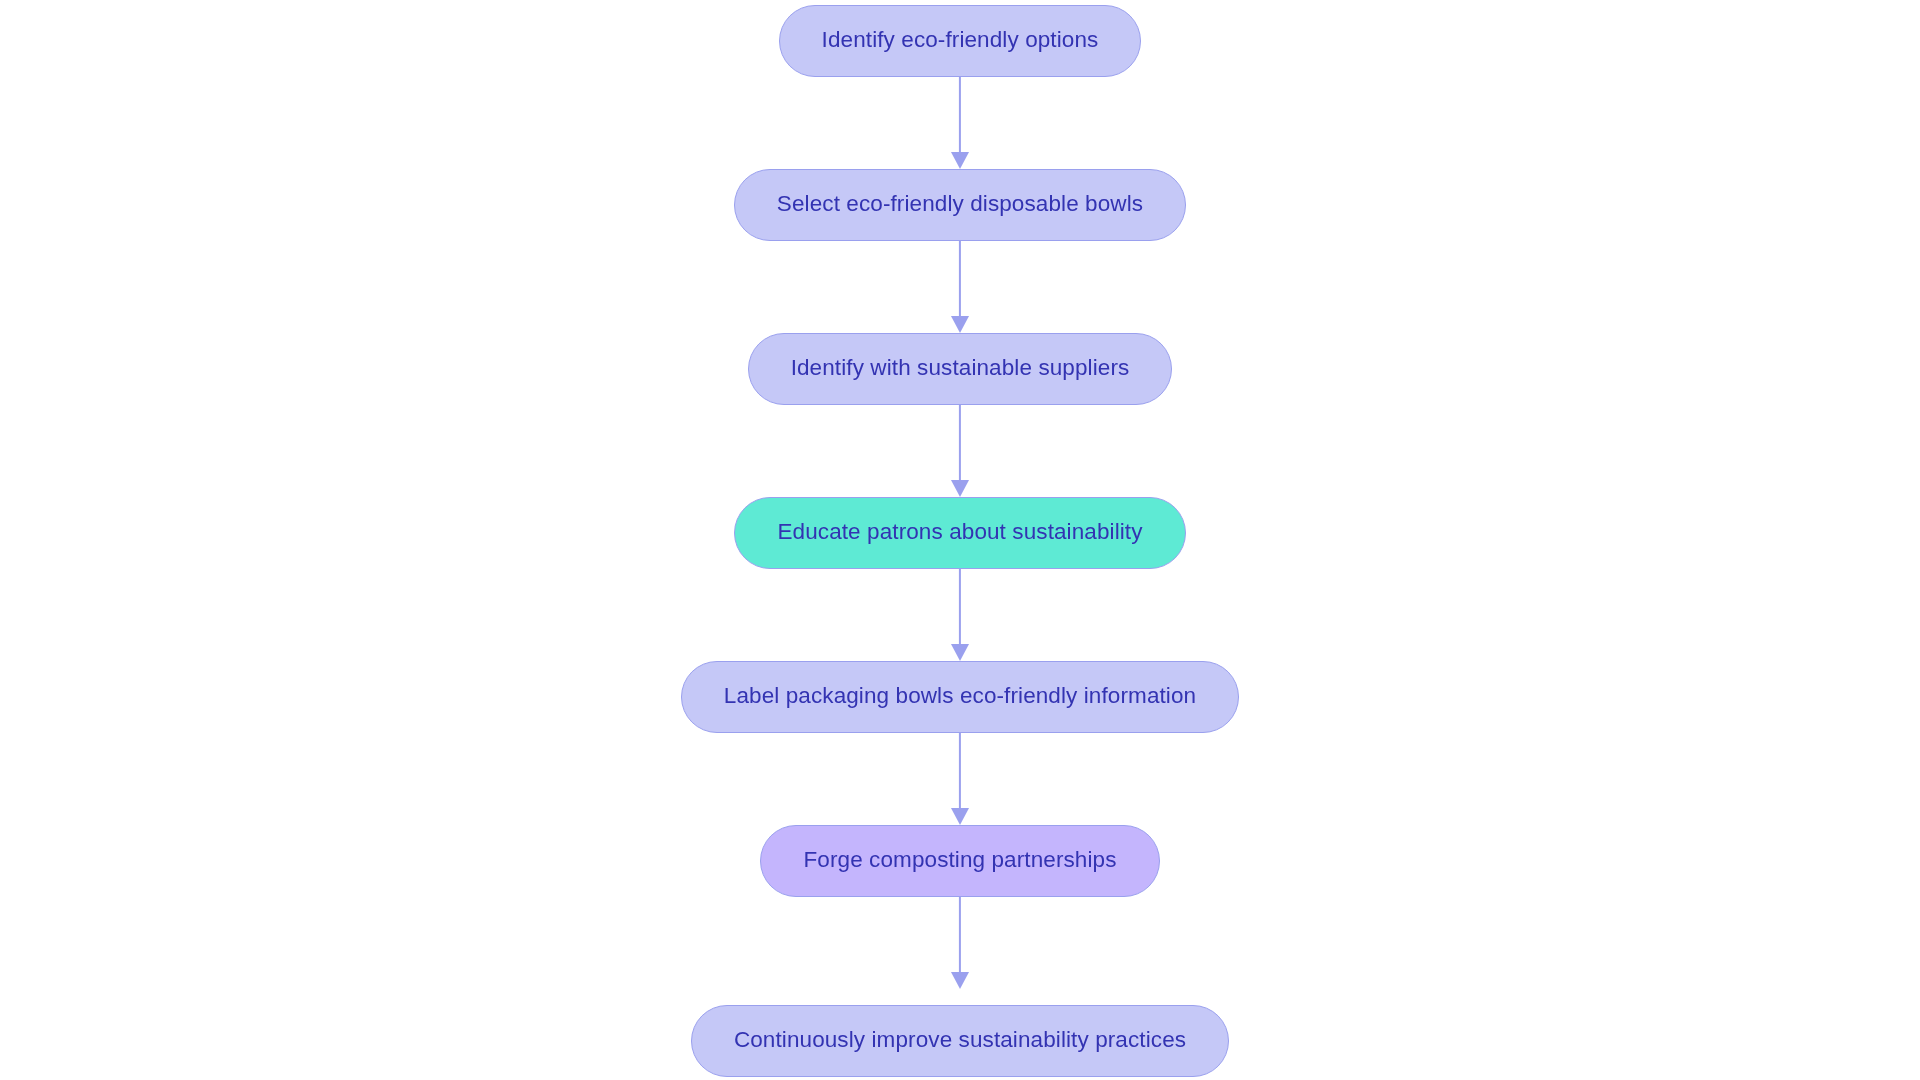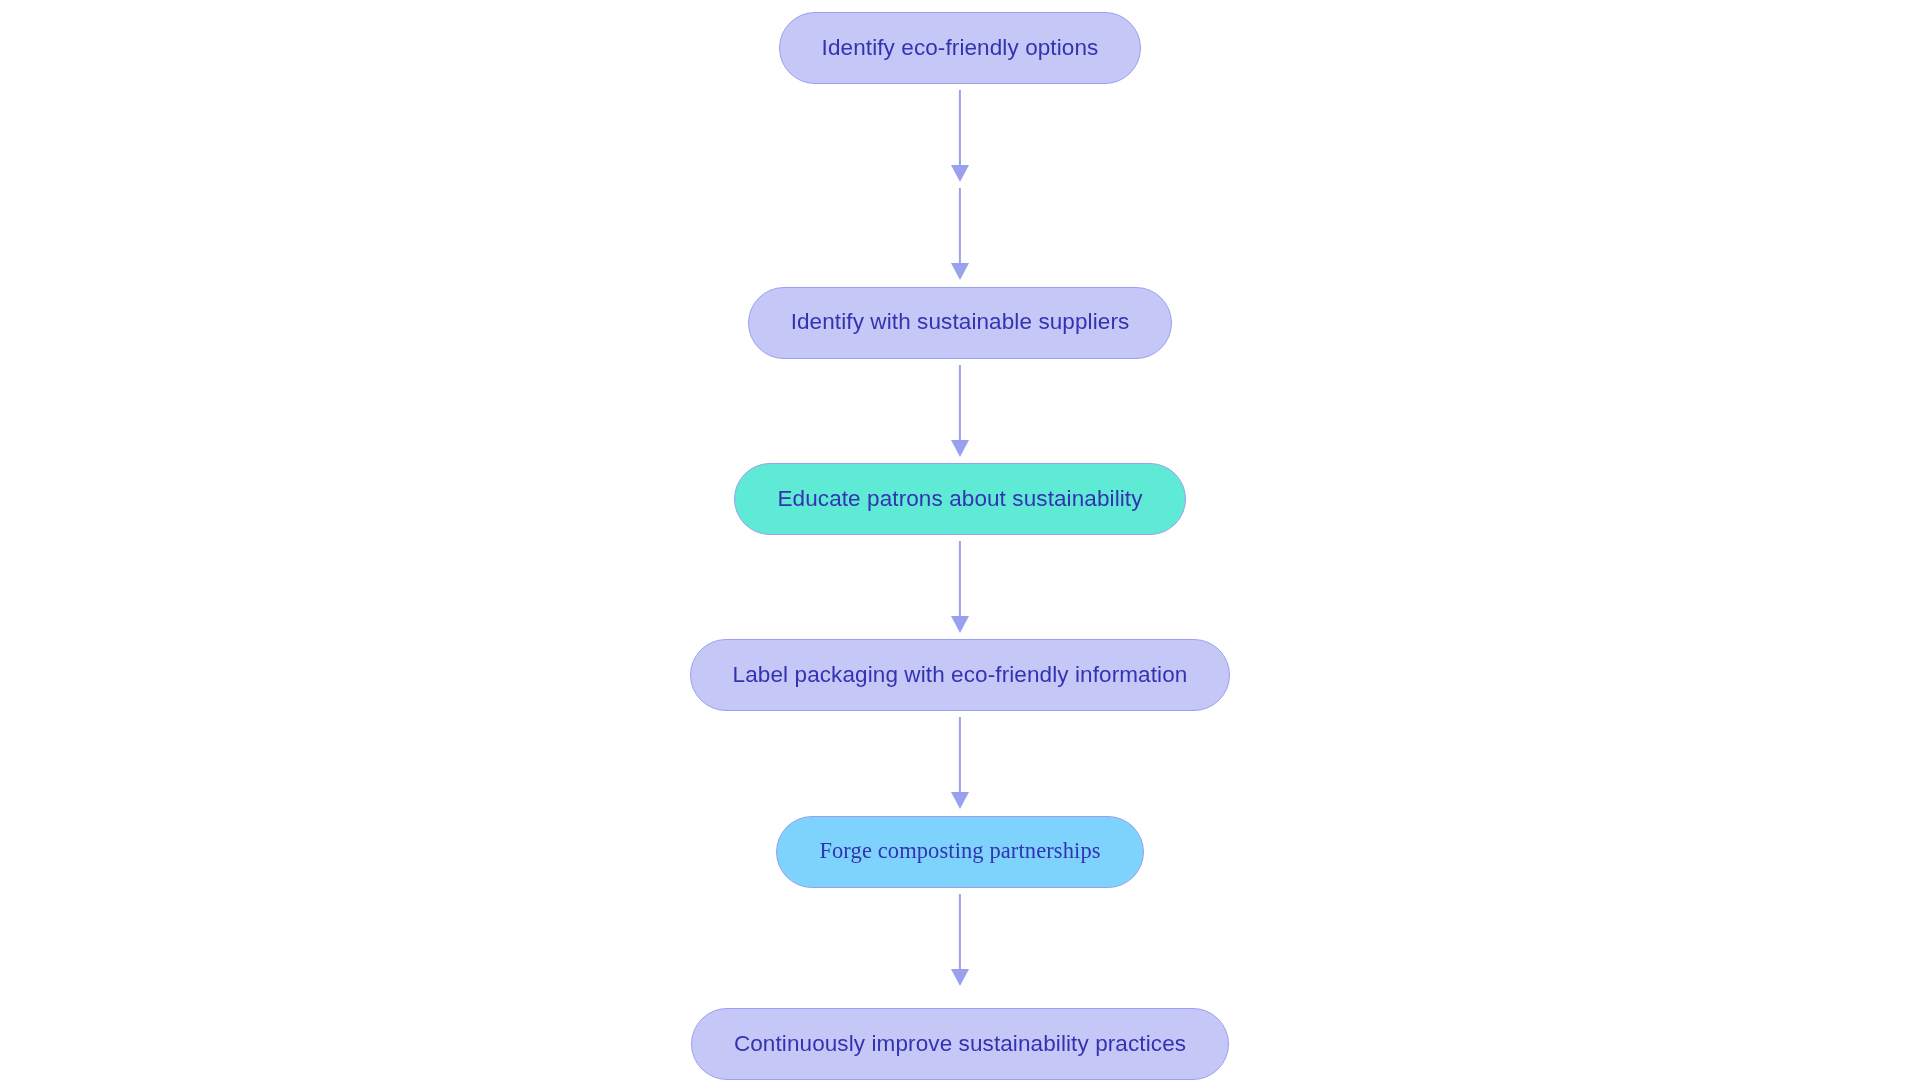--- a/index.html
+++ b/index.html
@@ -25,22 +25,22 @@
   
   .flow-column {
     position: absolute;
     left: 0;
     top: 0;
     width: 1920px;
     height: 1080px;
     display: flex;
     flex-direction: column;
     align-items: center;
-    justify-content: space-between;
-    padding-top: 12px;
+    justify-content: center;
+    padding-top: 1px;
     box-sizing: border-box;
   }
 
   
   .node {
     position: relative;
     display: flex;
     align-items: center;
     justify-content: center;
     box-sizing: border-box;
@@ -99,20 +99,23 @@
 
     <div class="node" style="background: rgb(197, 200, 247); border-color: rgb(154, 160, 238); color: rgb(51, 51, 178);">
       <span class="node-label">Identify eco-friendly options</span>
     </div>
 
     <div class="connector">
       <div class="conn-line" style="background: rgb(154, 160, 238);"></div>
       <div class="conn-head" style="border-top-color: rgb(154, 160, 238);"></div>
     </div>
 
+    <div class="node" style="background: rgb(197, 200, 247); border-color: rgb(154, 160, 238); color: rgb(51, 51, 178);">
+      <span class="node-label">Select eco-friendly disposable bowls</span>
+    </div>
 
     <div class="connector">
       <div class="conn-line" style="background: rgb(154, 160, 238);"></div>
       <div class="conn-head" style="border-top-color: rgb(154, 160, 238);"></div>
     </div>
 
     <div class="node" style="background: rgb(197, 200, 247); border-color: rgb(154, 160, 238); color: rgb(51, 51, 178);">
       <span class="node-label">Identify with sustainable suppliers</span>
     </div>
 
@@ -124,29 +127,29 @@
     <div class="node" style="background: #5eead4; border-color: rgb(154, 160, 238); color: rgb(51, 51, 178);">
       <span class="node-label">Educate patrons about sustainability</span>
     </div>
 
     <div class="connector">
       <div class="conn-line" style="background: rgb(154, 160, 238);"></div>
       <div class="conn-head" style="border-top-color: rgb(154, 160, 238);"></div>
     </div>
 
     <div class="node" style="background: rgb(197, 200, 247); border-color: rgb(154, 160, 238); color: rgb(51, 51, 178);">
-      <span class="node-label">Label packaging with eco-friendly information</span>
+      <span class="node-label">Label packaging bowls eco-friendly information</span>
     </div>
 
     <div class="connector">
       <div class="conn-line" style="background: rgb(154, 160, 238);"></div>
       <div class="conn-head" style="border-top-color: rgb(154, 160, 238);"></div>
     </div>
 
-    <div class="node" style="background: #7dd3fc; border-color: rgb(154, 160, 238); color: rgb(51, 51, 178); font-family: Liberation Serif, serif;">
+    <div class="node" style="background: #c4b5fd; border-color: rgb(154, 160, 238); color: rgb(51, 51, 178);">
       <span class="node-label">Forge composting partnerships</span>
     </div>
 
     <div class="connector">
       <div class="conn-line" style="background: rgb(154, 160, 238);"></div>
       <div class="conn-head" style="border-top-color: rgb(154, 160, 238);"></div>
     </div>
 
     <div class="node" style="background: rgb(197, 200, 247); border-color: rgb(154, 160, 238); color: rgb(51, 51, 178); margin-top: 16px;">
       <span class="node-label">Continuously improve sustainability practices</span>

